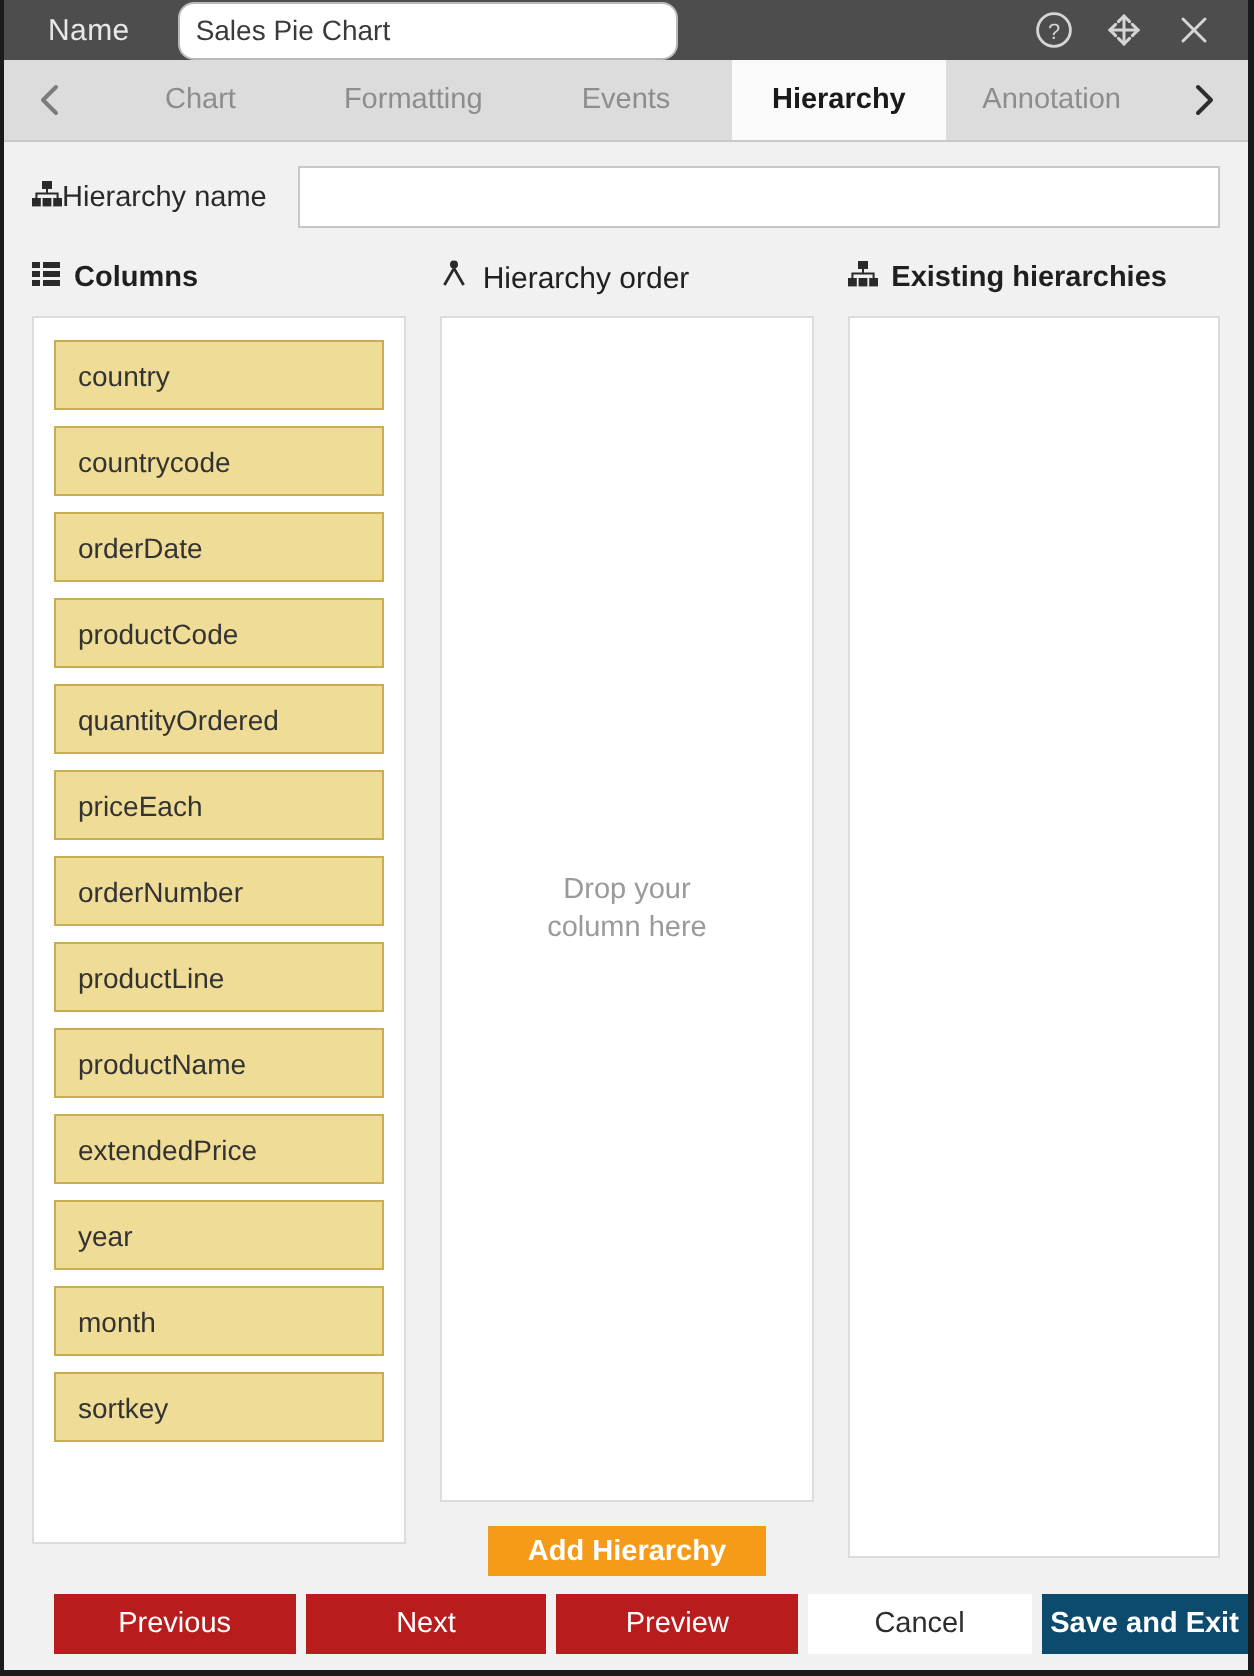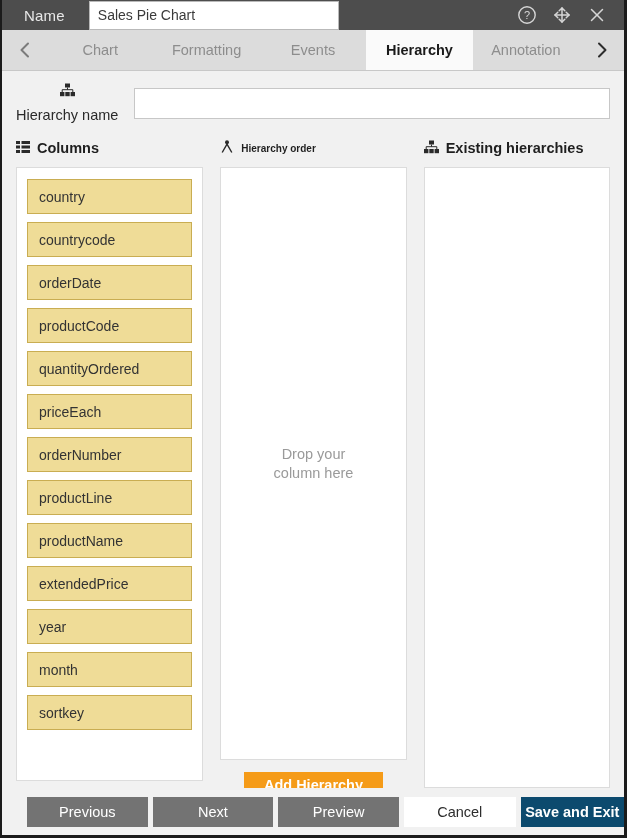--- a/index.html
+++ b/index.html
@@ -43,21 +43,21 @@
     width: 250px;
     height: 29px;
     box-sizing: border-box;
     border: 1px solid #b9b9b9;
     background: #ffffff;
     color: #3a3a3a;
     font-size: 14px;
     font-family: "Liberation Sans", sans-serif;
     padding: 0 8px;
     outline: none;
-    border-radius: 0;
+    border-radius: 8px;
   }
   .titlebar .spacer { flex: 1 1 auto; }
   .tb-icons {
     display: flex;
     align-items: center;
     gap: 13px;
     padding-right: 6px;
   }
   .tb-icon {
     width: 22px;
@@ -111,25 +111,23 @@
 
   
   .hname-row {
     display: flex;
     align-items: center;
     padding: 12px 14px 0 14px;
   }
   .hname-label {
     display: flex;
     align-items: center;
-    gap: 7px;
     font-size: 14.5px;
     color: #2a2a2a;
     white-space: nowrap;
-    flex-direction: column;
   }
   .hname-input {
     flex: 1 1 auto;
     margin-left: 16px;
     height: 31px;
     box-sizing: border-box;
     border: 1px solid #c7c7c7;
     background: #ffffff;
     font-size: 14px;
     font-family: "Liberation Sans", sans-serif;
@@ -155,21 +153,21 @@
     display: flex;
     align-items: center;
     gap: 7px;
     font-size: 14.5px;
     color: #1f1f1f;
     height: 22px;
     margin-bottom: 8px;
     white-space: nowrap;
     font-weight: bold;
   }
-  .panel-head.bold { font-weight: bold; font-size: 10px; }
+  .panel-head.bold { font-weight: normal; font-size: 15px; }
 
   .panel-body {
     background: #ffffff;
     border: 1px solid #dcdcdc;
     box-sizing: border-box;
   }
   .columns-body {
     height: 614px;
     padding: 11px 10px 10px 10px;
     overflow: hidden;
@@ -240,21 +238,21 @@
   .btn {
     height: 30px;
     font-family: "Liberation Sans", sans-serif;
     font-size: 14.5px;
     border: none;
     cursor: pointer;
     border-radius: 0;
     padding: 0;
   }
   .btn-dark {
-    background: #737373;
+    background: #b91c1c;
     color: #ffffff;
     width: 133px;
     margin-right: 5px;
   }
   .btn-light {
     background: #ffffff;
     color: #2d2d2d;
     width: 123px;
     margin-right: 5px;
   }

